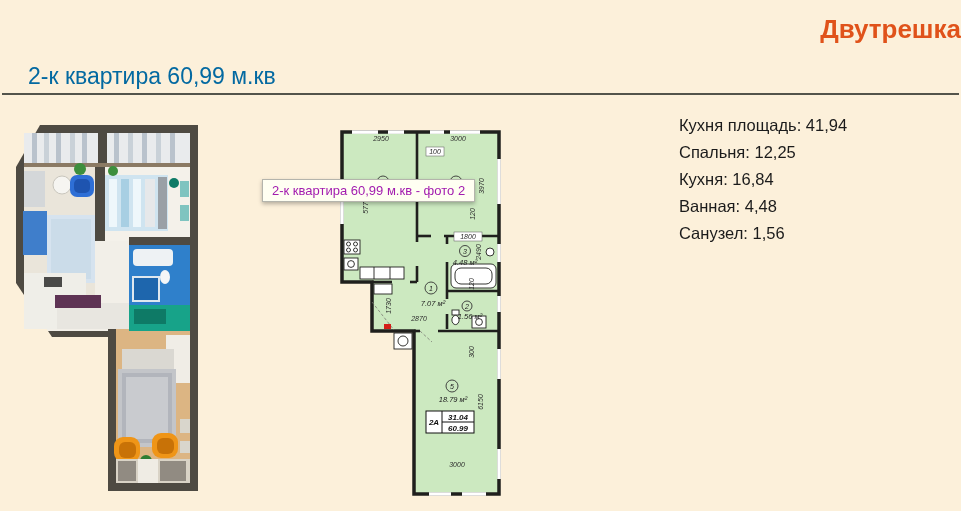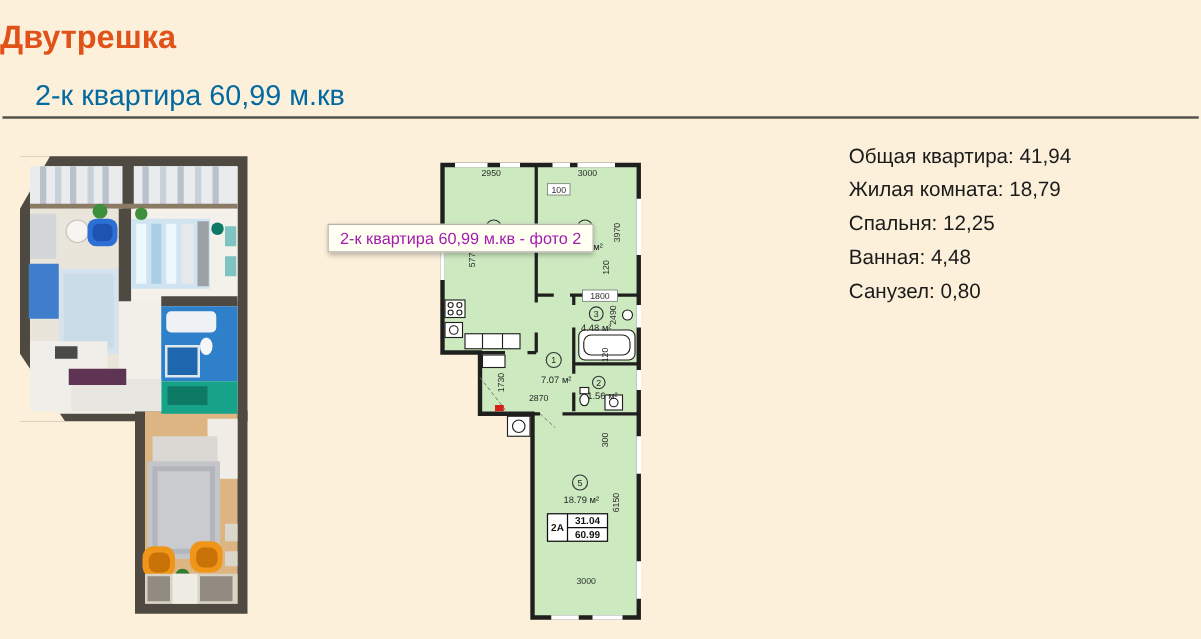--- a/index.html
+++ b/index.html
@@ -3,32 +3,32 @@
 <meta charset="utf-8">
 <style>
   html,body{margin:0;padding:0;}
   body{
     width:961px;height:511px;position:relative;overflow:hidden;
     background:#fcf0da;
     font-family:"Liberation Sans", sans-serif;
   }
   .page-title{
     position:absolute;top:14px;left:0;width:100%;
-    text-align:left;font-size:26px;font-weight:bold;color:#e0521a;
+    text-align:right;font-size:26px;font-weight:bold;color:#e0521a;
   }
   .sub-title{
     position:absolute;top:63px;left:28px;
     font-size:23px;font-weight:400;color:#0369a1;
   }
   .rule{
     position:absolute;top:93px;left:2px;width:957px;height:2px;
     background:#53544b;
   }
   .render-wrap{position:absolute;left:14px;top:123px;width:186px;height:370px;cursor:pointer;}
-  .plan-wrap{position:absolute;left:346px;top:124px;width:172px;height:372px;cursor:pointer;}
+  .plan-wrap{position:absolute;left:334px;top:124px;width:172px;height:372px;cursor:pointer;font-style:italic;}
   .tooltip{
     position:absolute;left:262px;top:179px;height:15px;
     background:#fffff2;border:1px solid #b4b4ac;
     box-shadow:0 2px 4px rgba(0,0,0,.28);
     font-size:13px;color:#a21caf;line-height:15px;
     padding:3px 9px;white-space:nowrap;z-index:5;
   }
   .details{
     position:absolute;left:679px;top:112px;
     font-size:16.5px;color:#1b1b1b;line-height:27px;
@@ -250,18 +250,18 @@
     <text class="tb-txt" x="100" y="301" text-anchor="middle">2A</text>
     <text class="tb-txt" x="124" y="295.5" text-anchor="middle">31.04</text>
     <text class="tb-txt" x="124" y="306.5" text-anchor="middle">60.99</text>
   </g>
 </svg>
 </div>
 
 <div class="tooltip">2-к квартира 60,99 м.кв - фото 2</div>
 
 <div class="details">
-  <div class="row"><span>Общая квартира:</span> <span>41,94</span></div>
-  <div class="row"><span>Жилая комната:</span> <span>18,79</span></div>
+  <div class="row"><span>Кухня площадь:</span> <span>41,94</span></div>
   <div class="row"><span>Спальня:</span> <span>12,25</span></div>
+  <div class="row"><span>Кухня:</span> <span>16,84</span></div>
   <div class="row"><span>Ванная:</span> <span>4,48</span></div>
-  <div class="row"><span>Санузел:</span> <span>0,80</span></div>
+  <div class="row"><span>Санузел:</span> <span>1,56</span></div>
 </div>
 
 </body></html>

